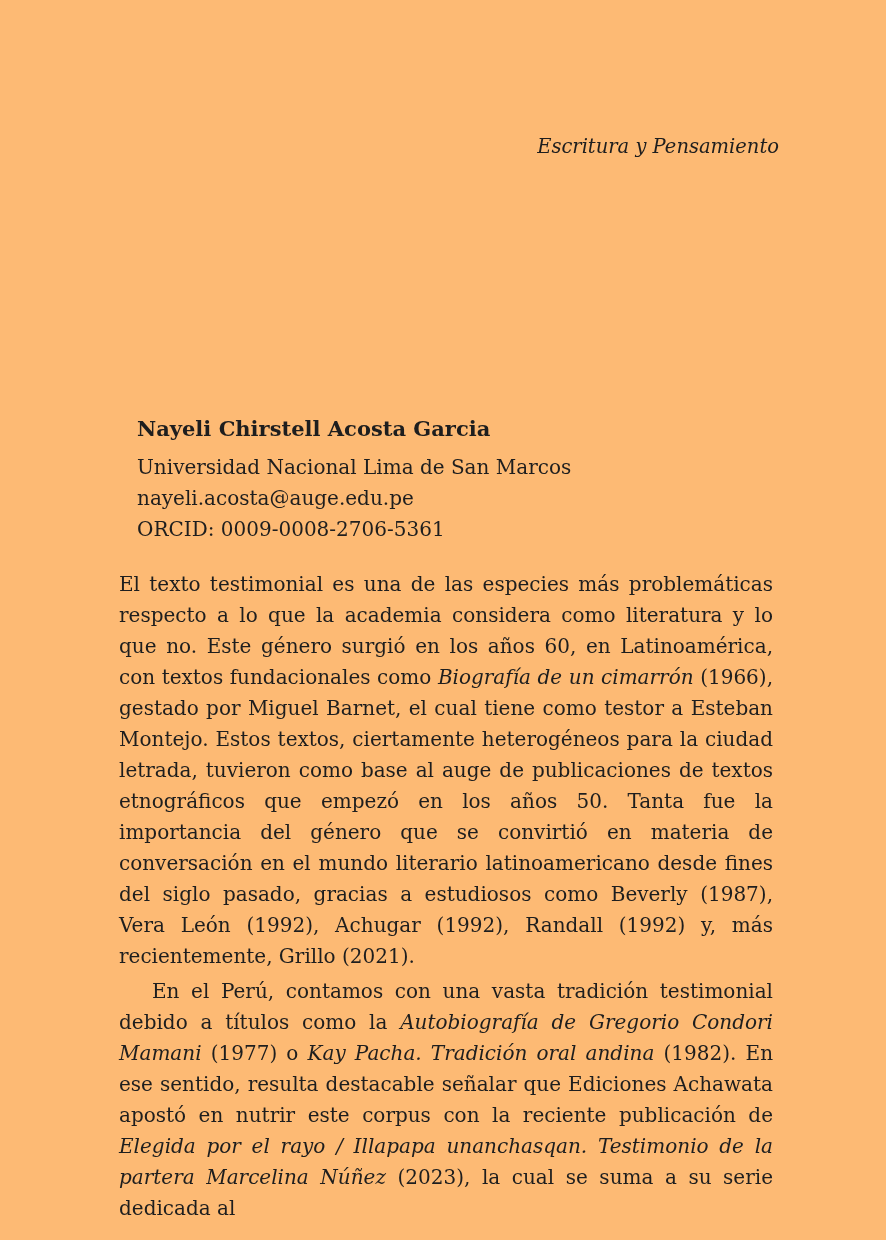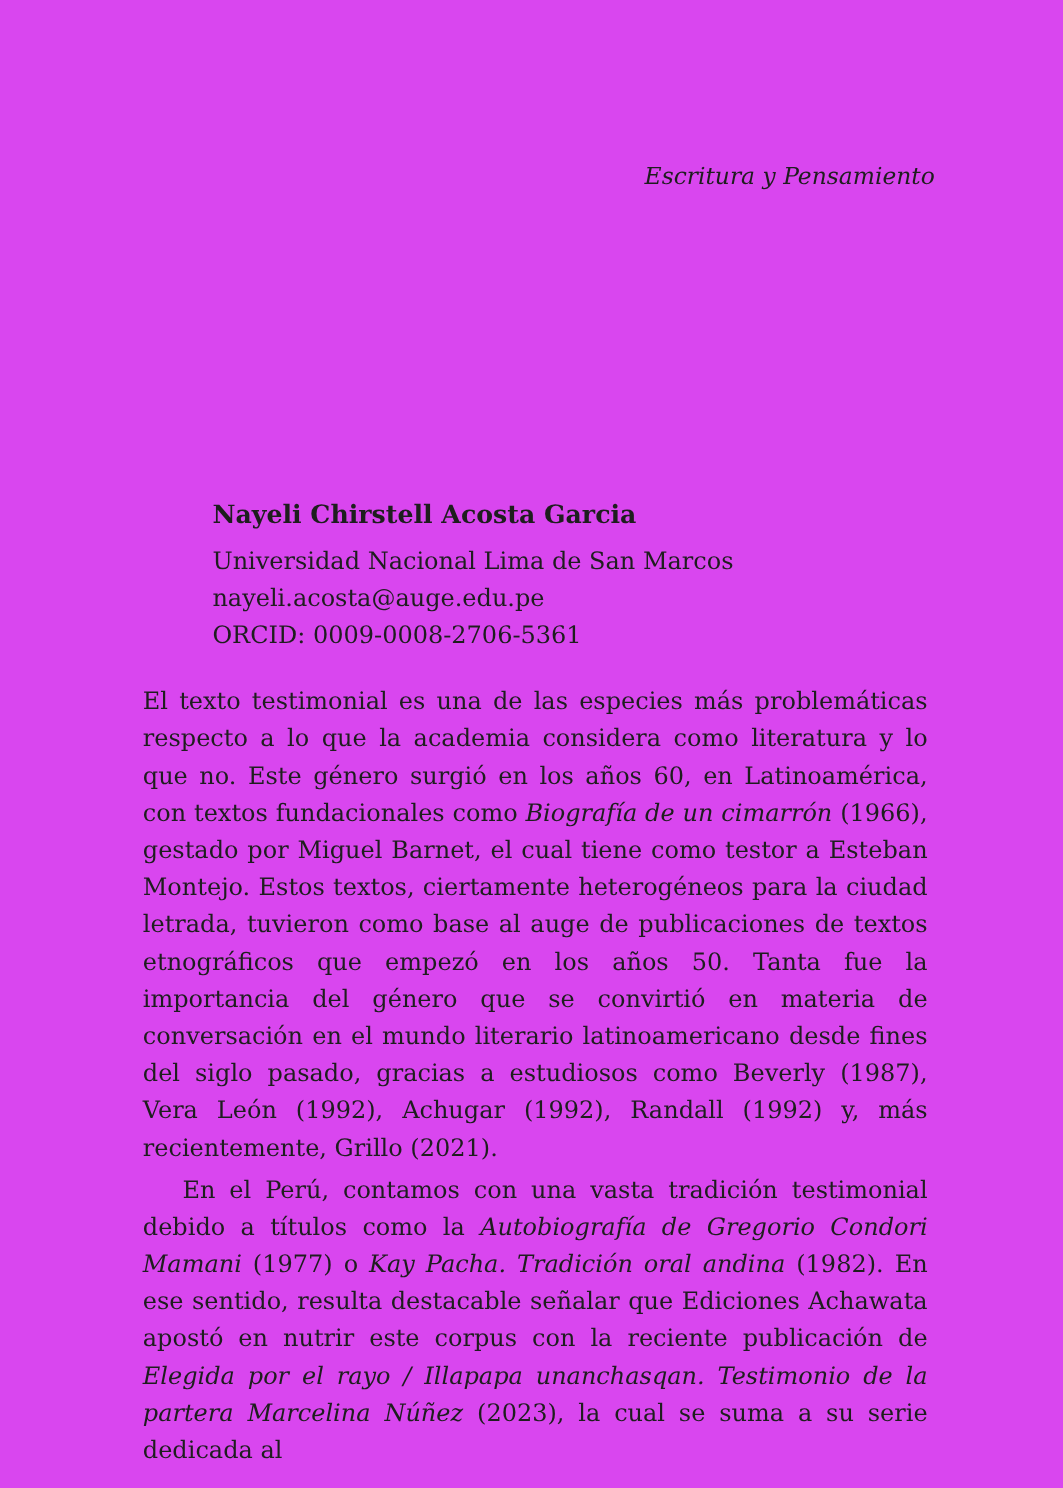--- a/index.html
+++ b/index.html
@@ -4,21 +4,21 @@
 <style>
   html, body {
     margin: 0;
     padding: 0;
     background: #e9e9e9;
   }
   .page {
     position: relative;
     width: 886px;
     height: 1240px;
-    background: #d946ef;
+    background: #fdba74;
     color: #1e1e1e;
     font-family: "DejaVu Serif", "Liberation Serif", serif;
     overflow: hidden;
   }
   .journal-header {
     position: absolute;
     top: 134px;
     right: 107px;
     text-align: right;
     font-size: 19.5px;
@@ -36,21 +36,20 @@
     font-size: 21px;
     line-height: 32.5px;
     text-align: left;
   }
   .author-block {
     position: absolute;
     top: 413px;
     left: 137px;
     font-size: 20px;
     line-height: 31px;
-    margin-left: 40px;
   }
   .author-name {
     font-weight: bold;
     font-size: 21px;
     margin-bottom: 8px;
   }
   .article-body {
     position: absolute;
     top: 565px;
     left: 115px;

